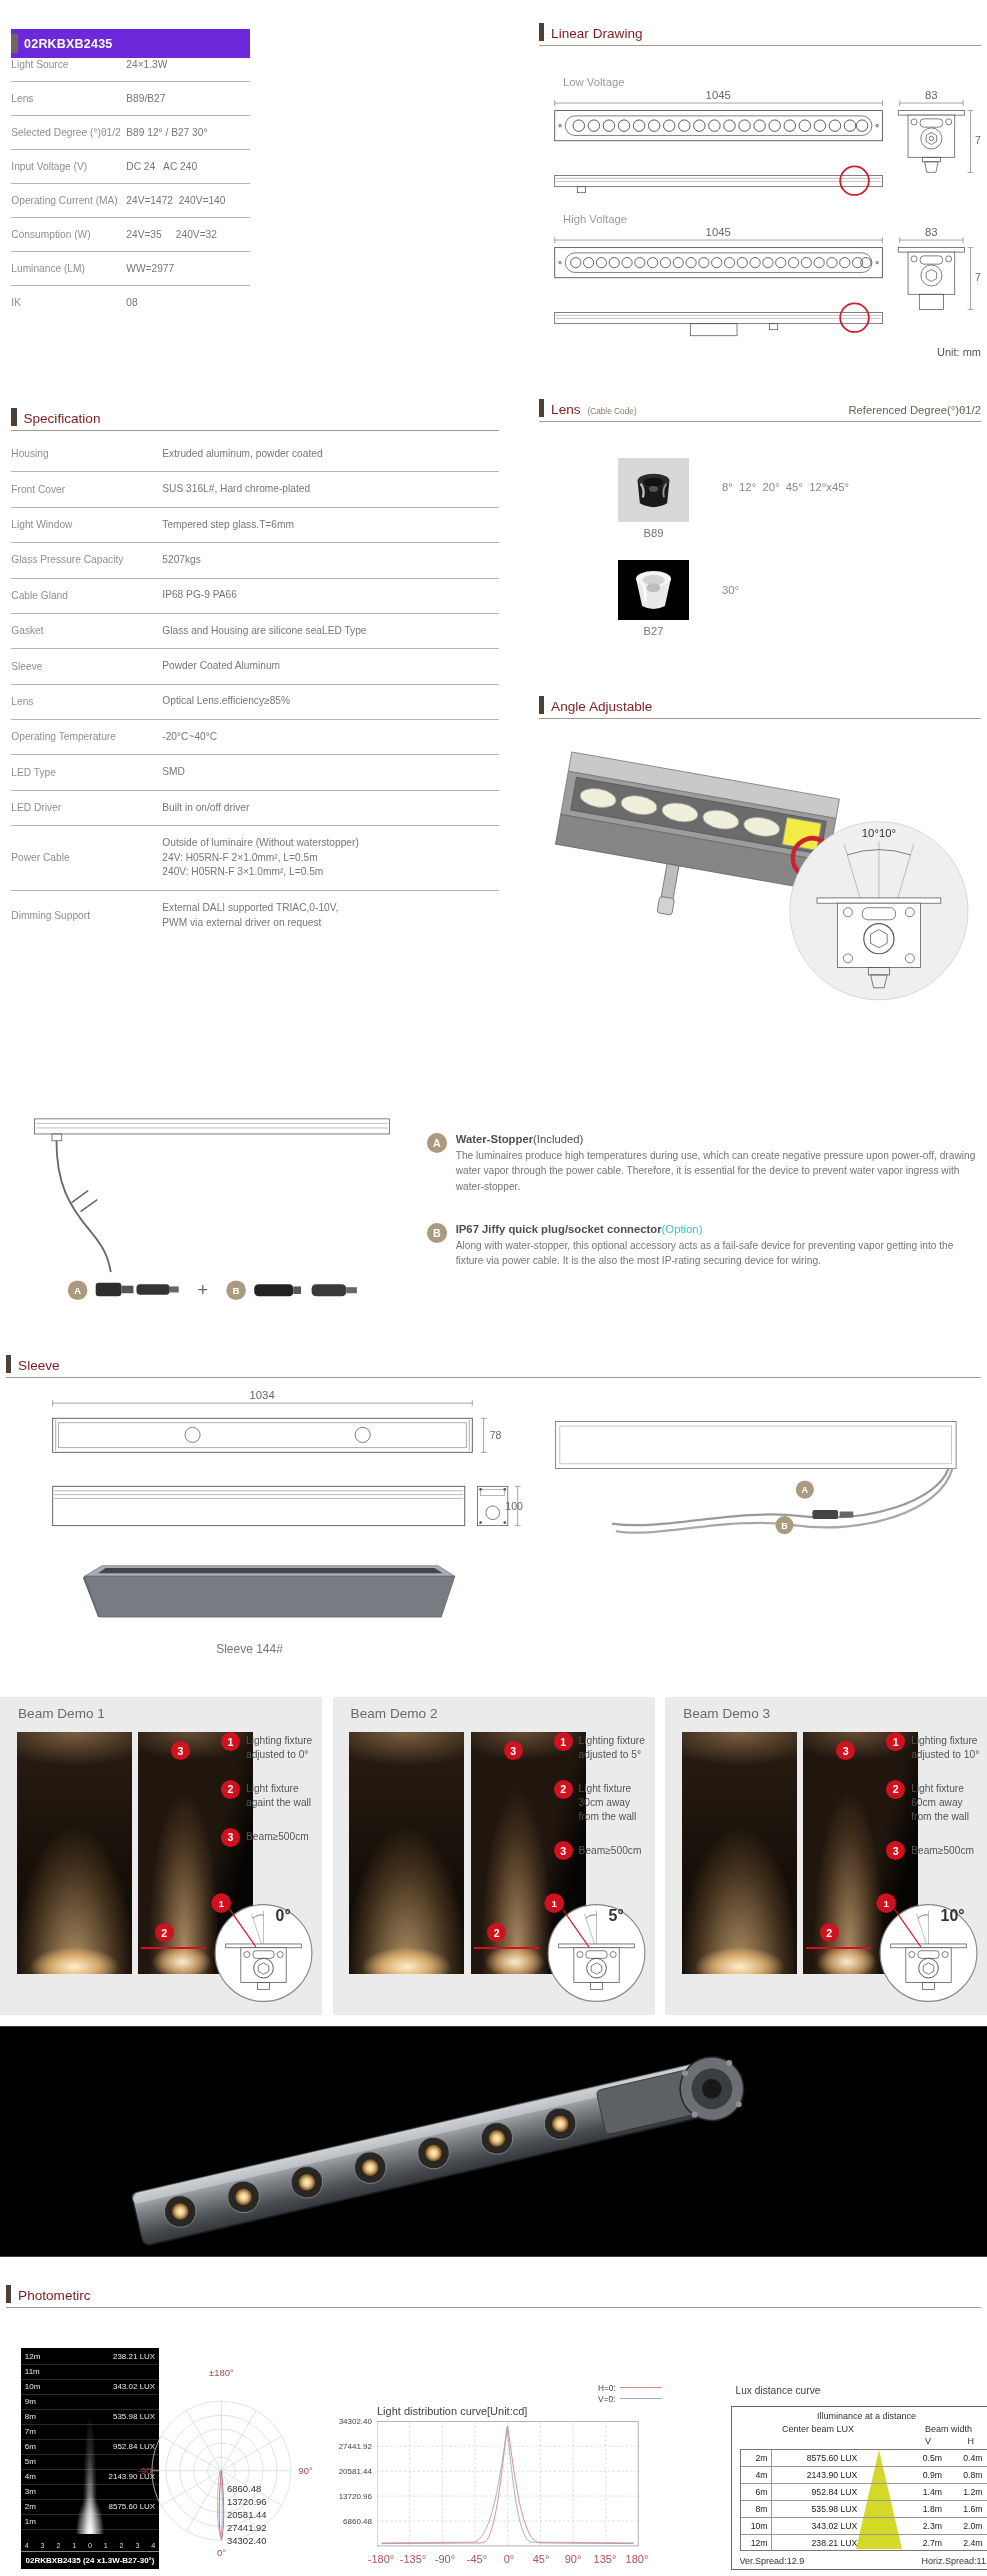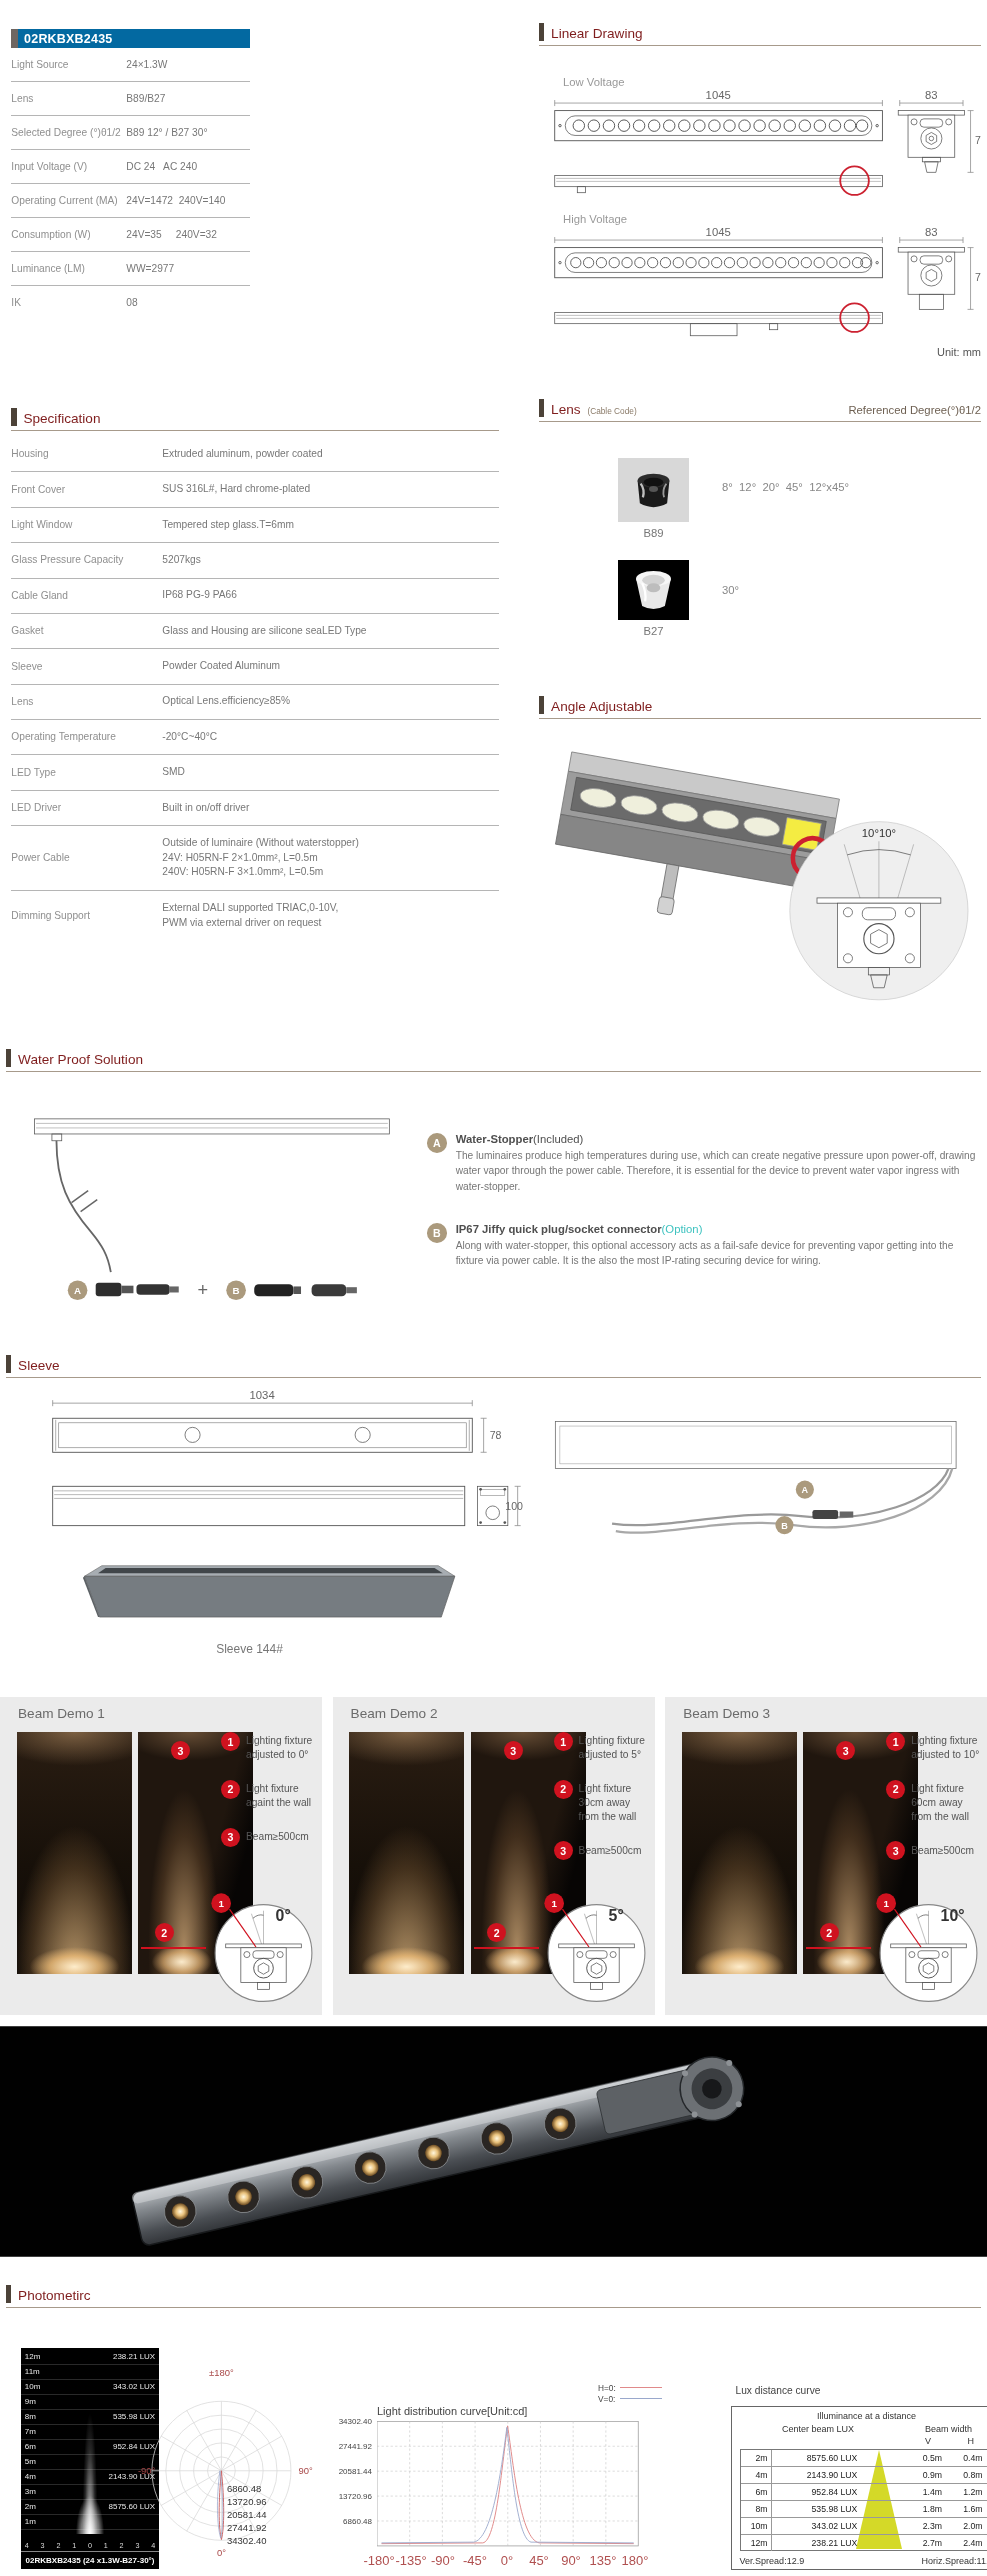--- a/index.html
+++ b/index.html
@@ -9,21 +9,21 @@
 
   
   .sh{position:absolute;display:flex;align-items:flex-end;gap:6.8px;
       border-bottom:0.8px solid #a79a8b;padding-bottom:3.8px;}
   .shbar{width:5.3px;height:18px;background:#4c4238;flex:none;}
   .shtxt{font-size:13.6px;color:#7f1d1d;line-height:1.05;}
   .shsub{font-size:8.3px;color:#8a7a68;padding-bottom:1.5px;}
   .shright{margin-left:auto;font-size:11.3px;color:#6e6052;padding-bottom:1.5px;}
 
   
-  .idbar{position:absolute;left:11.3px;top:29px;width:239px;height:19px;background:#0369a1;
+  .idbar{position:absolute;left:11.3px;top:29px;width:239px;height:29px;background:#6d28d9;
          display:flex;align-items:center;}
   .idaccent{width:6.8px;height:19.7px;background:#6e6661;margin-right:6px;flex:none;}
   .idtxt{color:#fff;font-weight:bold;font-size:12.5px;letter-spacing:0.2px;}
   .ptable{position:absolute;left:11.3px;top:48px;width:239px;}
   .prow{display:flex;align-items:center;min-height:33px;border-bottom:0.8px solid #b5b5b5;}
   .prow:last-child{border-bottom:none;}
   .plabel{width:115px;font-size:10.2px;color:#8f8f8f;flex:none;}
   .pvalue{flex:1;font-size:10.2px;color:#777;white-space:pre-wrap;}
 
   
@@ -94,22 +94,22 @@
   .pmrings{position:absolute;left:227px;top:2482px;font-size:9.5px;color:#333;line-height:13px;}
 
   .dist{position:absolute;left:333px;top:2382px;width:325px;height:189px;}
   .dist-title{position:absolute;left:44px;top:23px;font-size:11px;color:#444;}
   .dist-legend{position:absolute;left:265px;top:0;}
   .lgrow{display:flex;align-items:center;gap:4.5px;font-size:8.3px;color:#444;height:11.3px;}
   .lgline{width:42px;height:0;border-top:1.1px solid #e08a8a;}
   .lgline.blue{border-top-color:#9aa8cc;}
   .dist-ylabels{position:absolute;left:0;top:36px;width:39px;text-align:right;}
   .dist-ylabels span{display:block;height:25px;font-size:8px;color:#444;line-height:8.3px;}
-  .dist-xlabels{position:absolute;left:30px;top:171px;width:290px;display:flex;justify-content:flex-start;
-                font-size:13px;color:#b05050;}
+  .dist-xlabels{position:absolute;left:30px;top:171px;width:290px;display:flex;justify-content:flex-end;
+                font-size:11px;color:#b05050;}
   .dist-xlabels span{width:32px;text-align:center;}
 
   .luxt{position:absolute;left:703px;top:2382px;width:272px;height:189px;margin-left:28px;}
   .luxt-title{position:absolute;left:4.5px;top:3px;font-size:10.2px;color:#444;}
   .luxbox{position:absolute;left:0;top:24px;width:269px;height:162px;border:1.1px solid #666;background:#fff;}
   .luxh1{position:absolute;left:0;right:0;top:3.8px;text-align:center;font-size:9px;color:#333;}
   .luxh2a{position:absolute;left:50px;top:16.6px;font-size:9px;color:#333;}
   .luxh2b{position:absolute;right:29px;top:16.6px;font-size:9px;color:#333;}
   .luxhv{position:absolute;right:70px;top:29px;font-size:9px;color:#333;}
   .luxhh{position:absolute;right:27px;top:29px;font-size:9px;color:#333;}
@@ -457,24 +457,20 @@
     <circle cx="409" cy="252" r="6" fill="none" stroke="#555"></circle>
       <circle cx="491" cy="252" r="6" fill="none" stroke="#555"></circle>
     <circle cx="409" cy="313" r="6" fill="none" stroke="#555"></circle>
       <circle cx="491" cy="313" r="6" fill="none" stroke="#555"></circle>
     <circle cx="450" cy="287" r="20" fill="none" stroke="#555" stroke-width="1.5"></circle>
     <polygon points="450,275 461,281 461,293 450,299 439,293 439,281" fill="none" stroke="#555"></polygon>
     <rect x="436" y="325" width="28" height="10" fill="none" stroke="#555"></rect>
     <path d="M439,335 L461,335 L457,352 L443,352 Z" fill="none" stroke="#555"></path>
   </svg>
 
-  <div class="sh" style="left:6px;top:1049px;width:975px;">
-    <div class="shbar"></div>
-    <div class="shtxt">Water Proof Solution</div>
-  </div>
 
   <svg class="abs" style="left:23px;top:1100px;" width="393" height="234" viewBox="0 0 520 310">
     <rect x="15" y="25" width="470" height="20" fill="#fff" stroke="#555"></rect>
     <line x1="17" y1="31" x2="483" y2="31" stroke="#888" stroke-width=".7"></line>
     <line x1="17" y1="37" x2="483" y2="37" stroke="#888" stroke-width=".7"></line>
     <rect x="38" y="45" width="13" height="9" fill="none" stroke="#555"></rect>
     <path d="M44,54 C44,110 60,140 90,175 C104,192 112,205 116,228" fill="none" stroke="#666" stroke-width="2.4"></path>
     <line x1="70" y1="142" x2="92" y2="126" stroke="#fff" stroke-width="7"></line>
     <line x1="64" y1="136" x2="86" y2="120" stroke="#666" stroke-width="2"></line>
     <line x1="76" y1="148" x2="98" y2="132" stroke="#666" stroke-width="2"></line>

